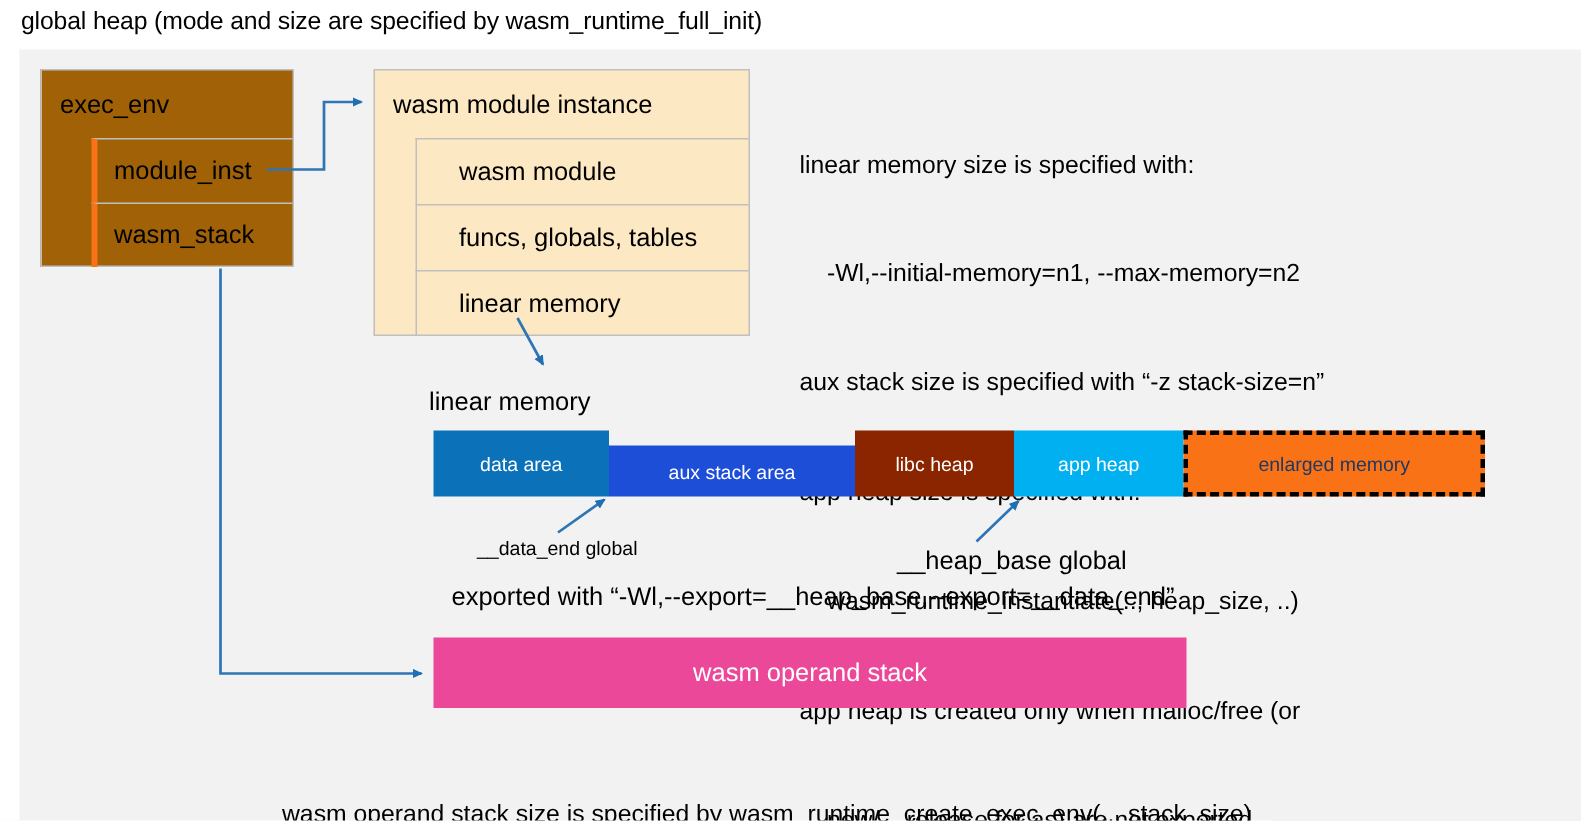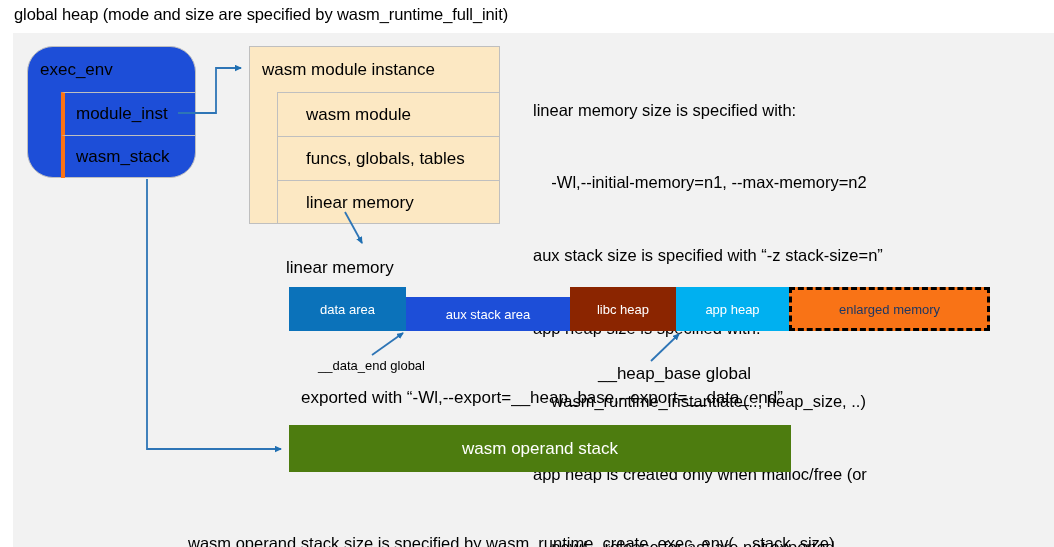--- a/index.html
+++ b/index.html
@@ -43,21 +43,21 @@
   .box {
     position: absolute;
     box-sizing: border-box;
     border: 1px solid #bfbfbf;
     display: flex;
     align-items: center;
     font-size: 17px;
     color: #000000;
     white-space: nowrap;
   }
-  .pink   { background: #1d4ed8; border-radius: 26px; }
+  .pink   { background: #a16207; }
   .peach  { background: #fce8c3; }
 
   
   #exec-env-box {
     left: 27px; top: 46px;
     width: 169px; height: 132px;
     display: block;
     padding: 0;
   }
   #exec-env-title {
@@ -256,21 +256,21 @@
     <div class="seg" style="width: 164px; color: rgb(255, 255, 255); background: #1d4ed8; margin-top: 10px;">aux stack area</div>
     <div class="seg" style="width: 106px; color: rgb(255, 255, 255); background: rgb(139, 37, 0);">libc heap</div>
     <div class="seg" style="width: 113px; color: rgb(255, 255, 255); background: rgb(0, 176, 240);">app heap</div>
     <div class="seg dashed" style="width: 201px; color: rgb(31, 56, 100); background: #f97316;">enlarged memory</div>
   </div>
 
   <div id="ann-data-end">__data_end global</div>
   <div id="ann-heap-base">__heap_base global</div>
   <div id="ann-exported">exported with “-Wl,--export=__heap_base,--export=__data_end”</div>
 
-  <div id="opstack" style="background: #4d7c0f;">wasm operand stack</div>
+  <div id="opstack" style="background: #ec4899;">wasm operand stack</div>
 
   <div id="bottom-note">
     <div>wasm operand stack size is specified by wasm_runtime_create_exec_env(.., stack_size)</div>
     
   </div>
 
   <svg id="wires" viewBox="0 0 1054 547">
     <defs>
       <marker id="arrowblue" markerWidth="7" markerHeight="7" refX="6" refY="3.2" orient="auto" markerUnits="userSpaceOnUse">
         <path d="M0,0 L7,3.2 L0,6.4 z" fill="#1f6fb2"></path>

